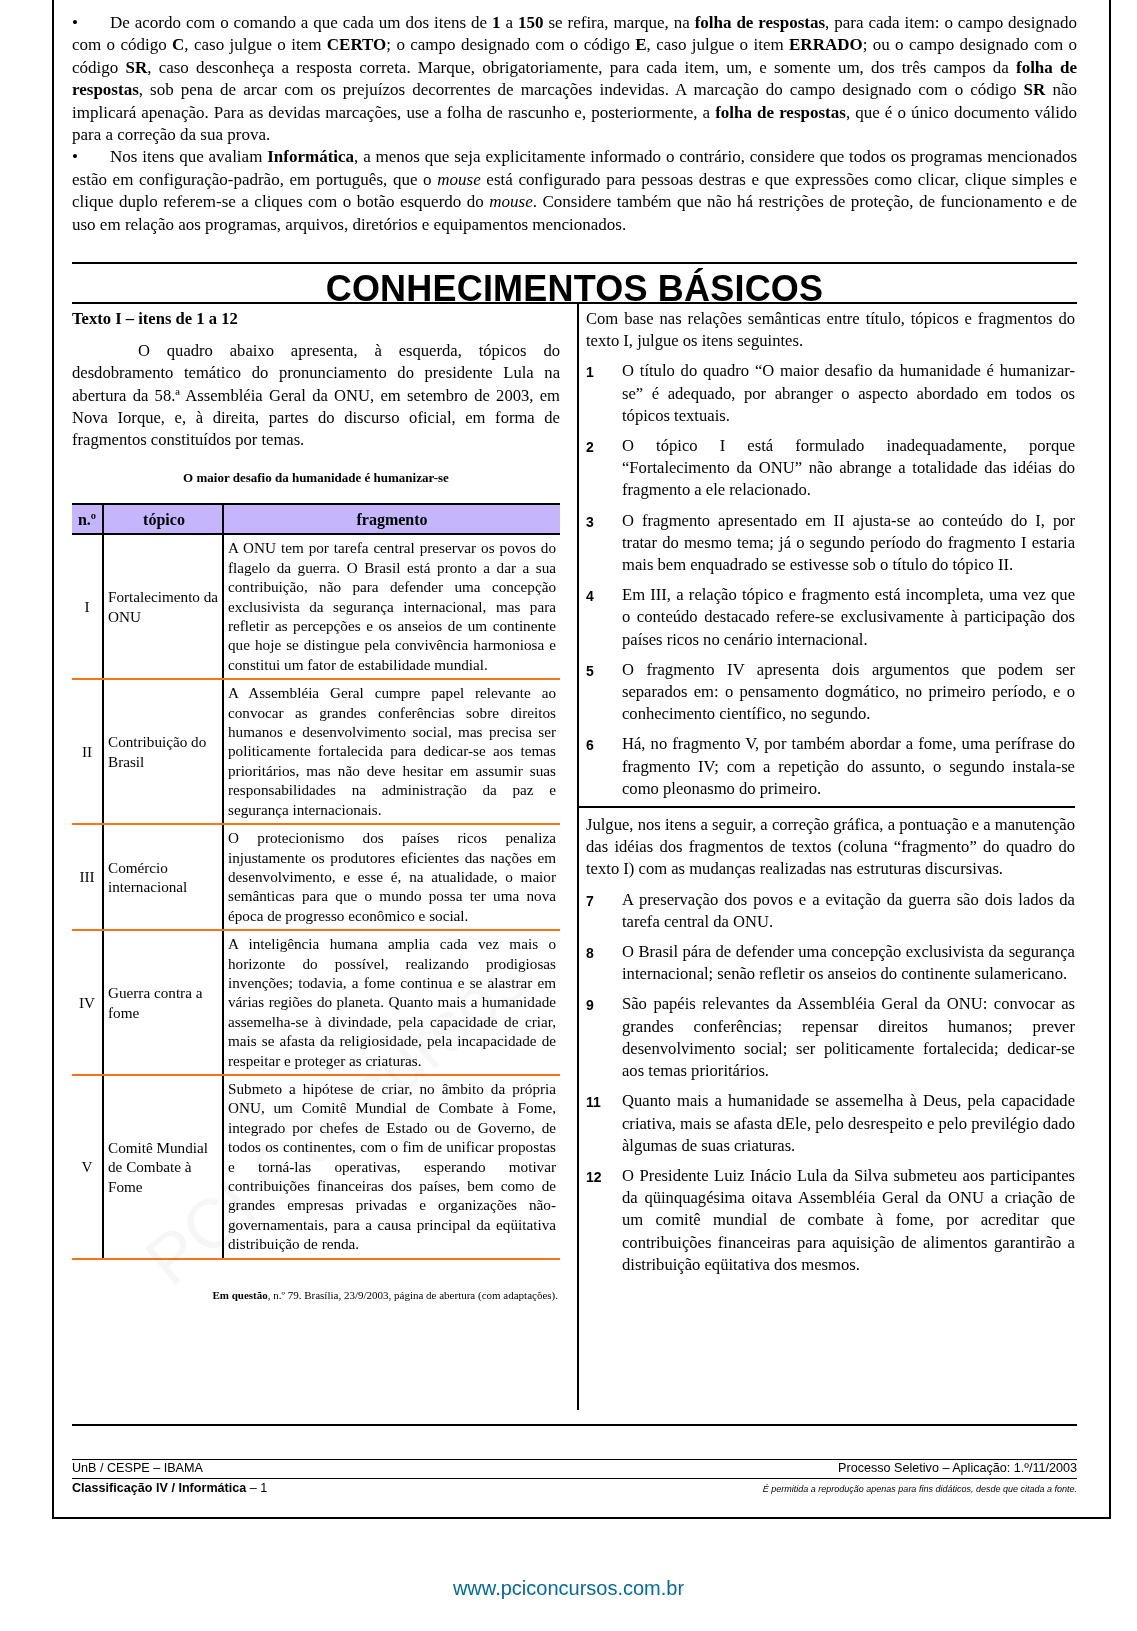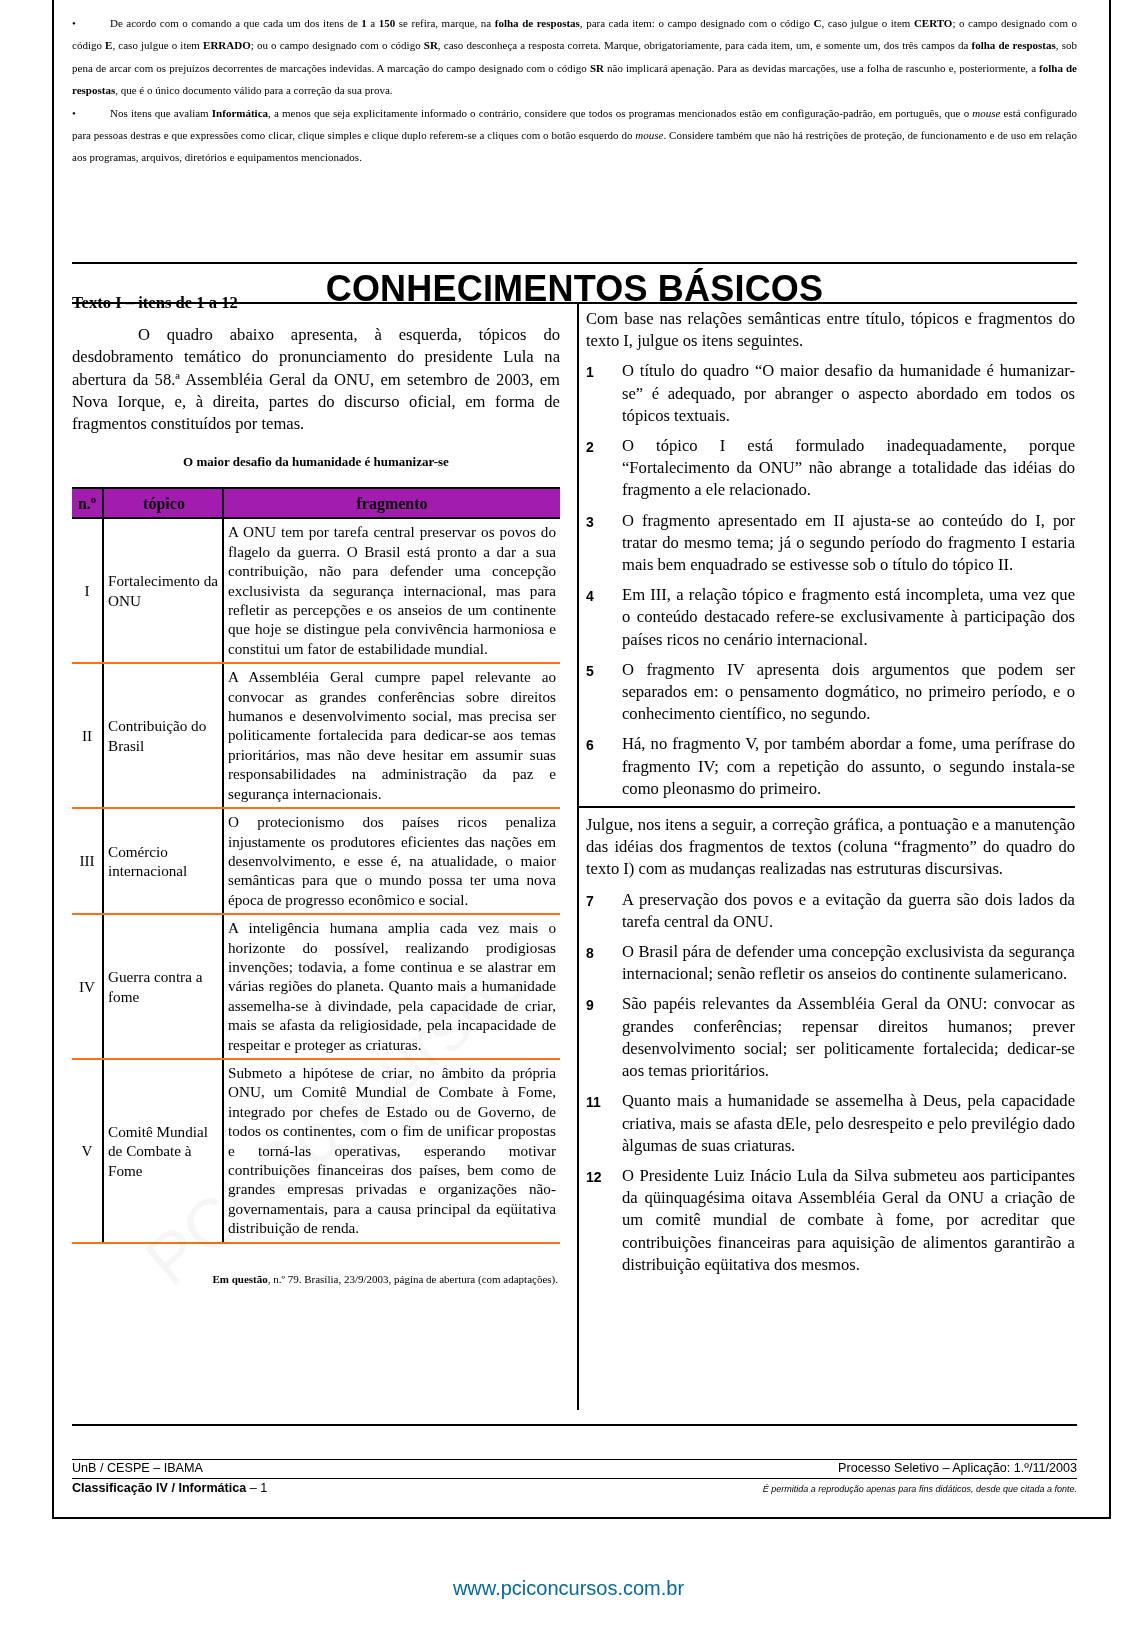--- a/index.html
+++ b/index.html
@@ -1,29 +1,29 @@
 <!DOCTYPE html>
 <html><head>
 <meta charset="utf-8">
 <style>
   html, body { margin:0; padding:0; background:#ffffff; }
   body { width:1137px; height:1631px; position:relative; overflow:hidden; font-family:"Liberation Serif", serif; color:#000; }
   .page { position:absolute; left:52px; top:0; width:1059px; height:1519px; border:2px solid #000; border-top:none; box-sizing:border-box; }
-  .intro { position:absolute; left:18px; top:12px; width:1005px; font-size:11px; line-height:22.4px; text-align:justify; }
+  .intro { position:absolute; left:18px; top:12px; width:1005px; font-size:17px; line-height:22.4px; text-align:justify; }
   .intro p { margin:0; }
   .bullet { display:inline-block; width:38px; }
   .rule { position:absolute; left:18px; width:1005px; height:0; border-top:2.5px solid #000; }
   .section-title { position:absolute; left:18px; top:268px; width:1005px; text-align:center; font-family:"Liberation Sans", sans-serif; font-weight:bold; font-size:36px; letter-spacing:0.2px; }
   .colsep { position:absolute; left:523px; top:304px; height:1106px; border-left:2px solid #000; }
-  .left { position:absolute; left:18px; top:292px; width:488px; font-size:16.6px; line-height:22.2px; }
+  .left { position:absolute; left:18px; top:308px; width:488px; font-size:16.6px; line-height:22.2px; }
   .left h3 { margin:0; font-size:16.6px; font-weight:bold; }
   .left .para { margin:10px 0 0 0; text-align:justify; text-indent:66px; }
   .table-title { margin:16px 0 0 0; text-align:center; font-weight:bold; font-size:13px; }
   table { border-collapse:collapse; width:488px; margin-top:14px; font-size:15.2px; line-height:19.4px; }
-  th { background:#a21caf; font-weight:bold; font-size:16px; height:28px; border-top:2.5px solid #000; border-bottom:2.5px solid #000; padding:0; }
+  th { background:#c4b5fd; font-weight:bold; font-size:16px; height:28px; border-top:2.5px solid #000; border-bottom:2.5px solid #000; padding:0; }
   td { vertical-align:middle; border-bottom:2px solid #f97316; padding:3px 4px; }
   .c-num { width:30px; text-align:center; border-right:2px solid #000; padding:0; }
   .c-top { width:112px; border-right:2px solid #000; padding:0 2px 0 4px; }
   .c-frag { text-align:justify; padding:3px 4px 4px 4px; }
   th.c-num, th.c-top { border-right:2px solid #000; }
   .source { text-align:right; font-size:11px; line-height:14px; margin-top:28px; padding-right:2px; }
   .right { position:absolute; left:532px; top:308px; width:489px; font-size:16.6px; line-height:22.2px; }
   .right p { margin:0; text-align:justify; }
   .item { display:flex; margin-top:8px; }
   .item .n { width:36px; flex:none; font-family:"Liberation Sans", sans-serif; font-weight:bold; font-size:14px; padding-top:1px; }

